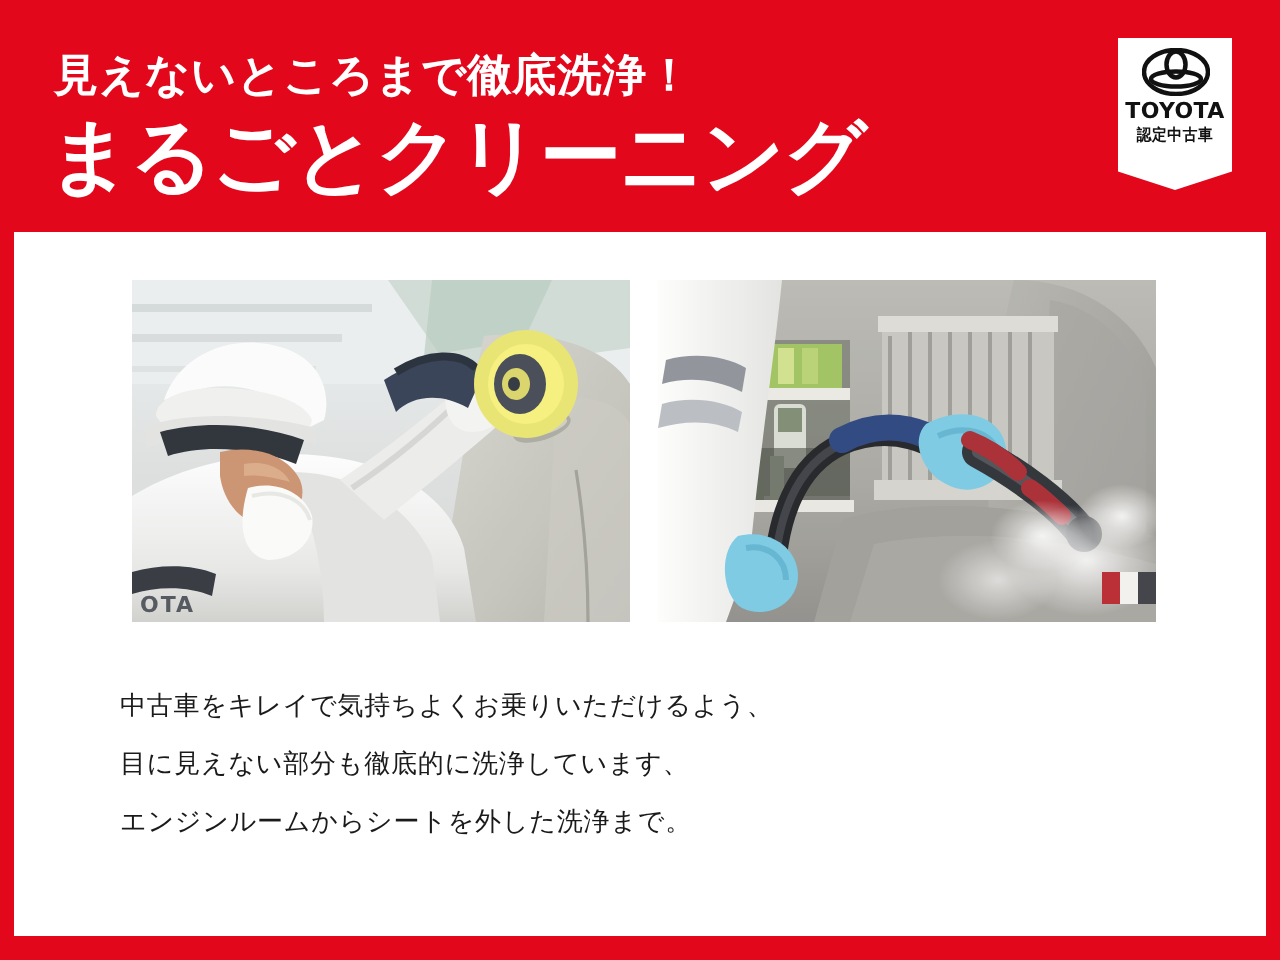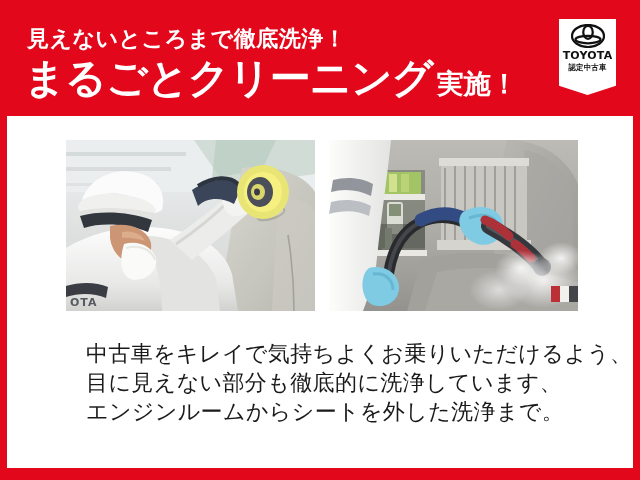--- a/index.html
+++ b/index.html
@@ -147,39 +147,37 @@
   }
   .photo svg { display: block; width: 100%; height: 100%; }
 
   
   #body-copy {
     position: absolute;
     left: 53px;
     top: 223px;
     width: 540px;
     color: #1a1a1a;
-    font-size: 22px;
+    font-size: 13px;
     line-height: 29px;
     letter-spacing: 0.4px;
-    margin-left: 26px;
   }
   #body-copy .copy-line { display: block; white-space: nowrap; }
 </style>
 </head>
 <body>
 
 <div id="page">
 
   <div id="header-band">
 
     <div id="subheadline">見えないところまで徹底洗浄！</div>
 
     <div id="headline-row">
       <span id="headline-main">まるごとクリーニング</span>
-      <span id="headline-suffix">実施！</span>
     </div>
 
     <div id="logo-block">
       <div id="logo-inner">
 
         <svg id="logo-mark" viewBox="0 0 68 48">
           <ellipse cx="34" cy="24" rx="32" ry="22" fill="none" stroke="#111" stroke-width="4.5"></ellipse>
           <ellipse cx="34" cy="16.5" rx="9.5" ry="13" fill="none" stroke="#111" stroke-width="4.5"></ellipse>
           <ellipse cx="34" cy="31" rx="25" ry="7.5" fill="none" stroke="#111" stroke-width="4.5"></ellipse>
         </svg>

